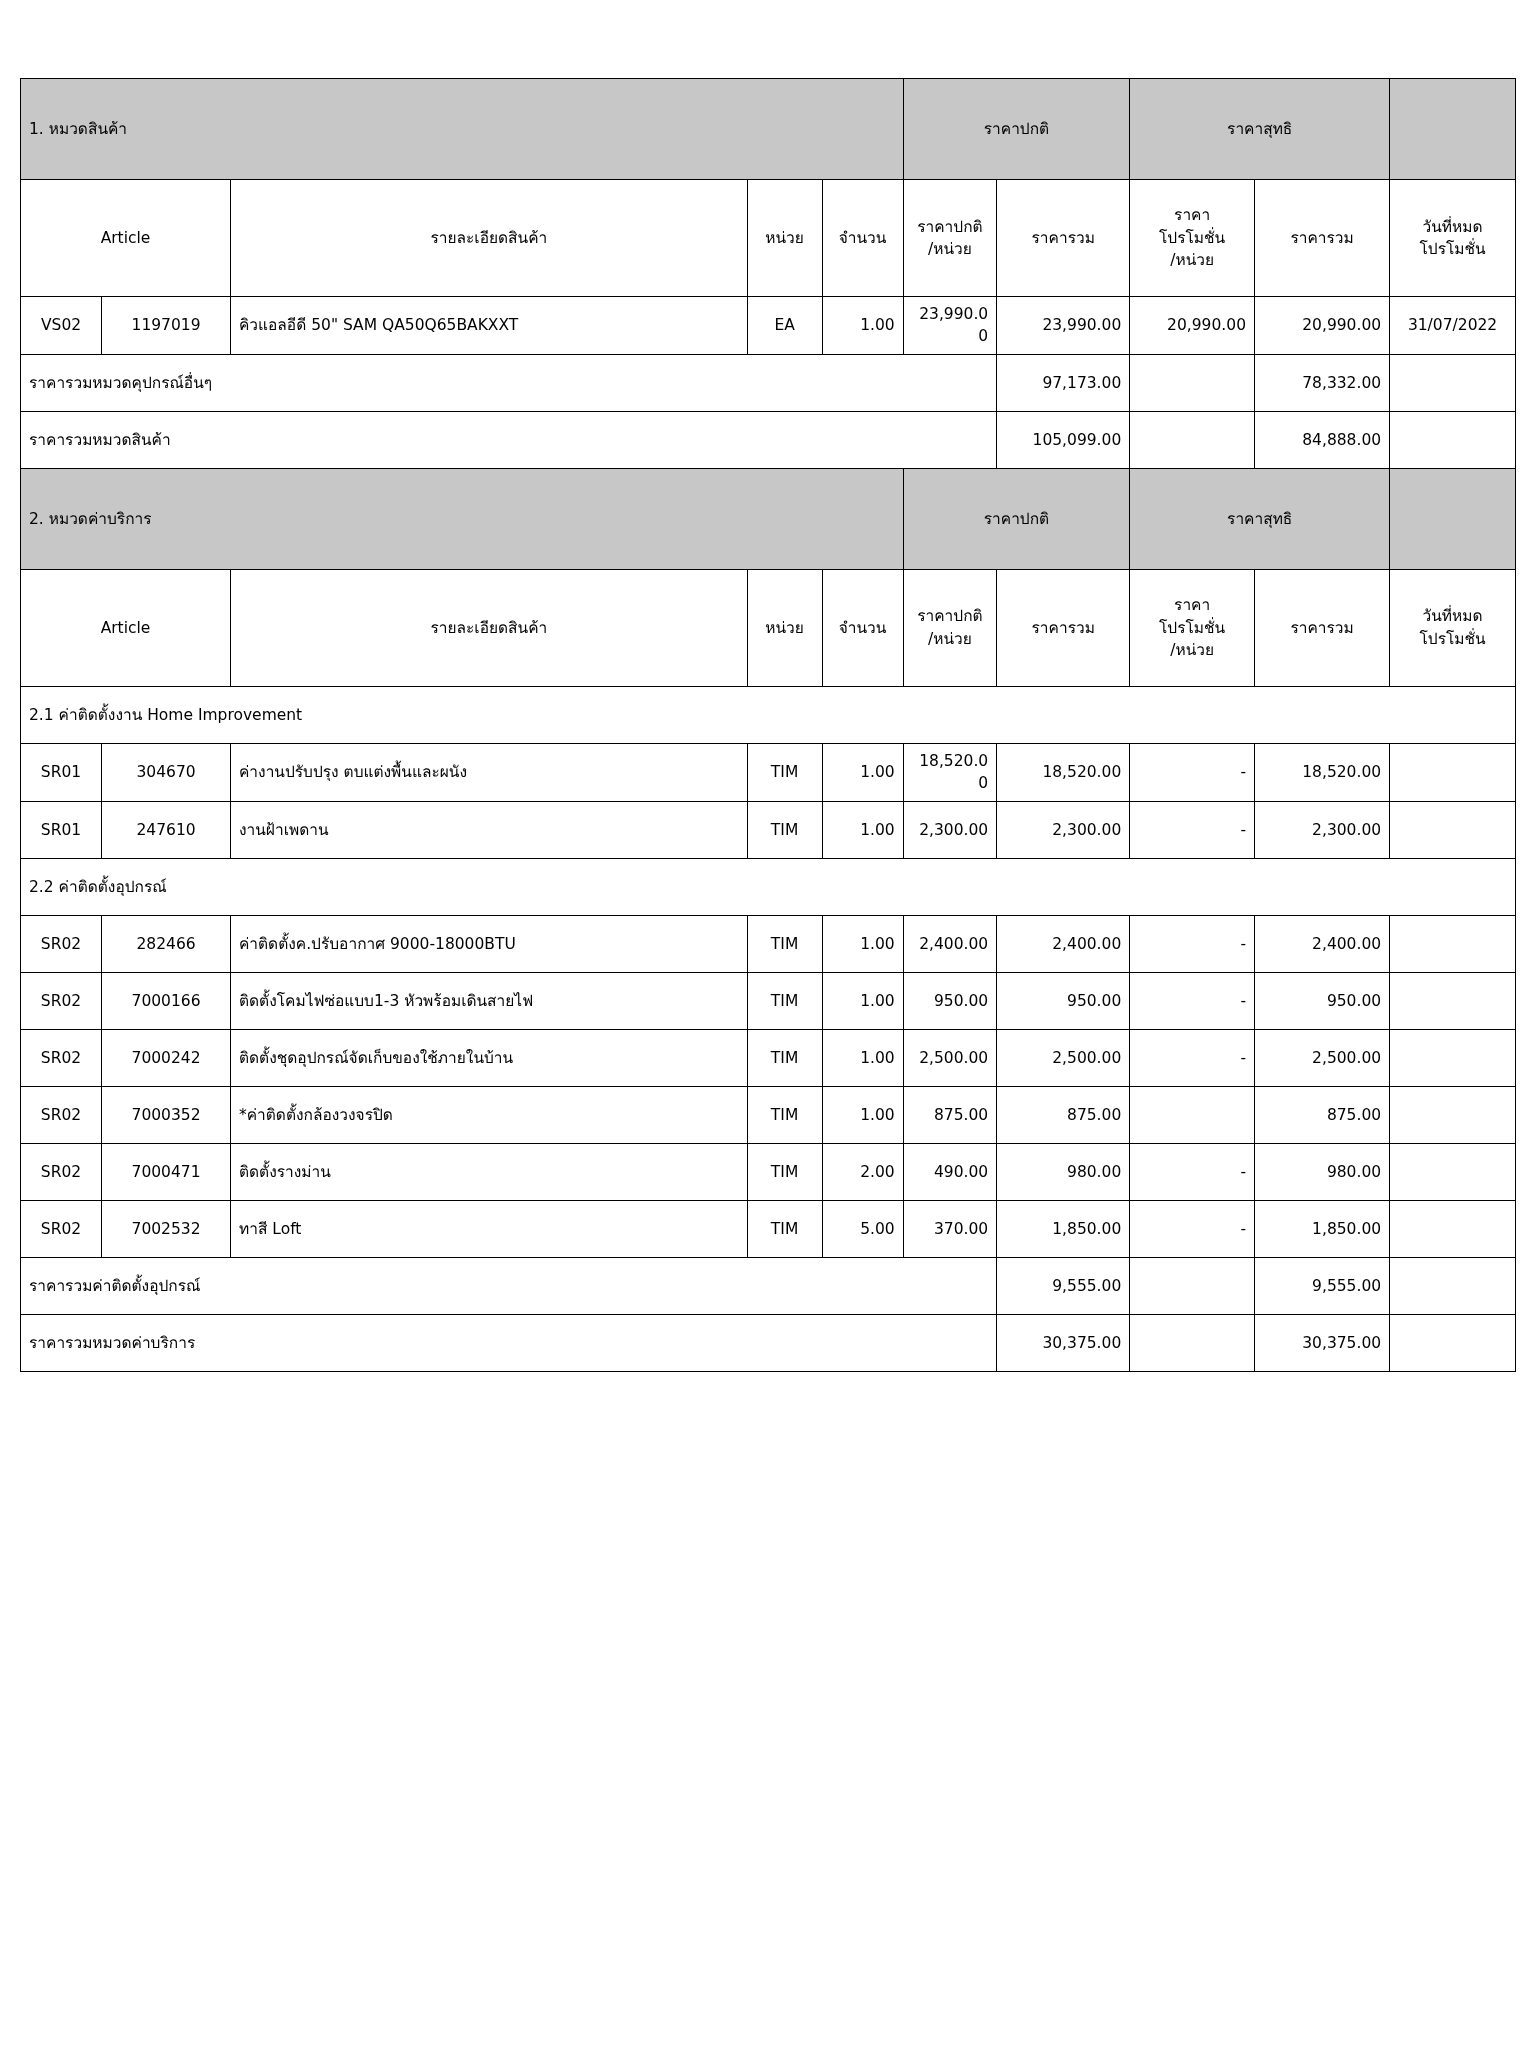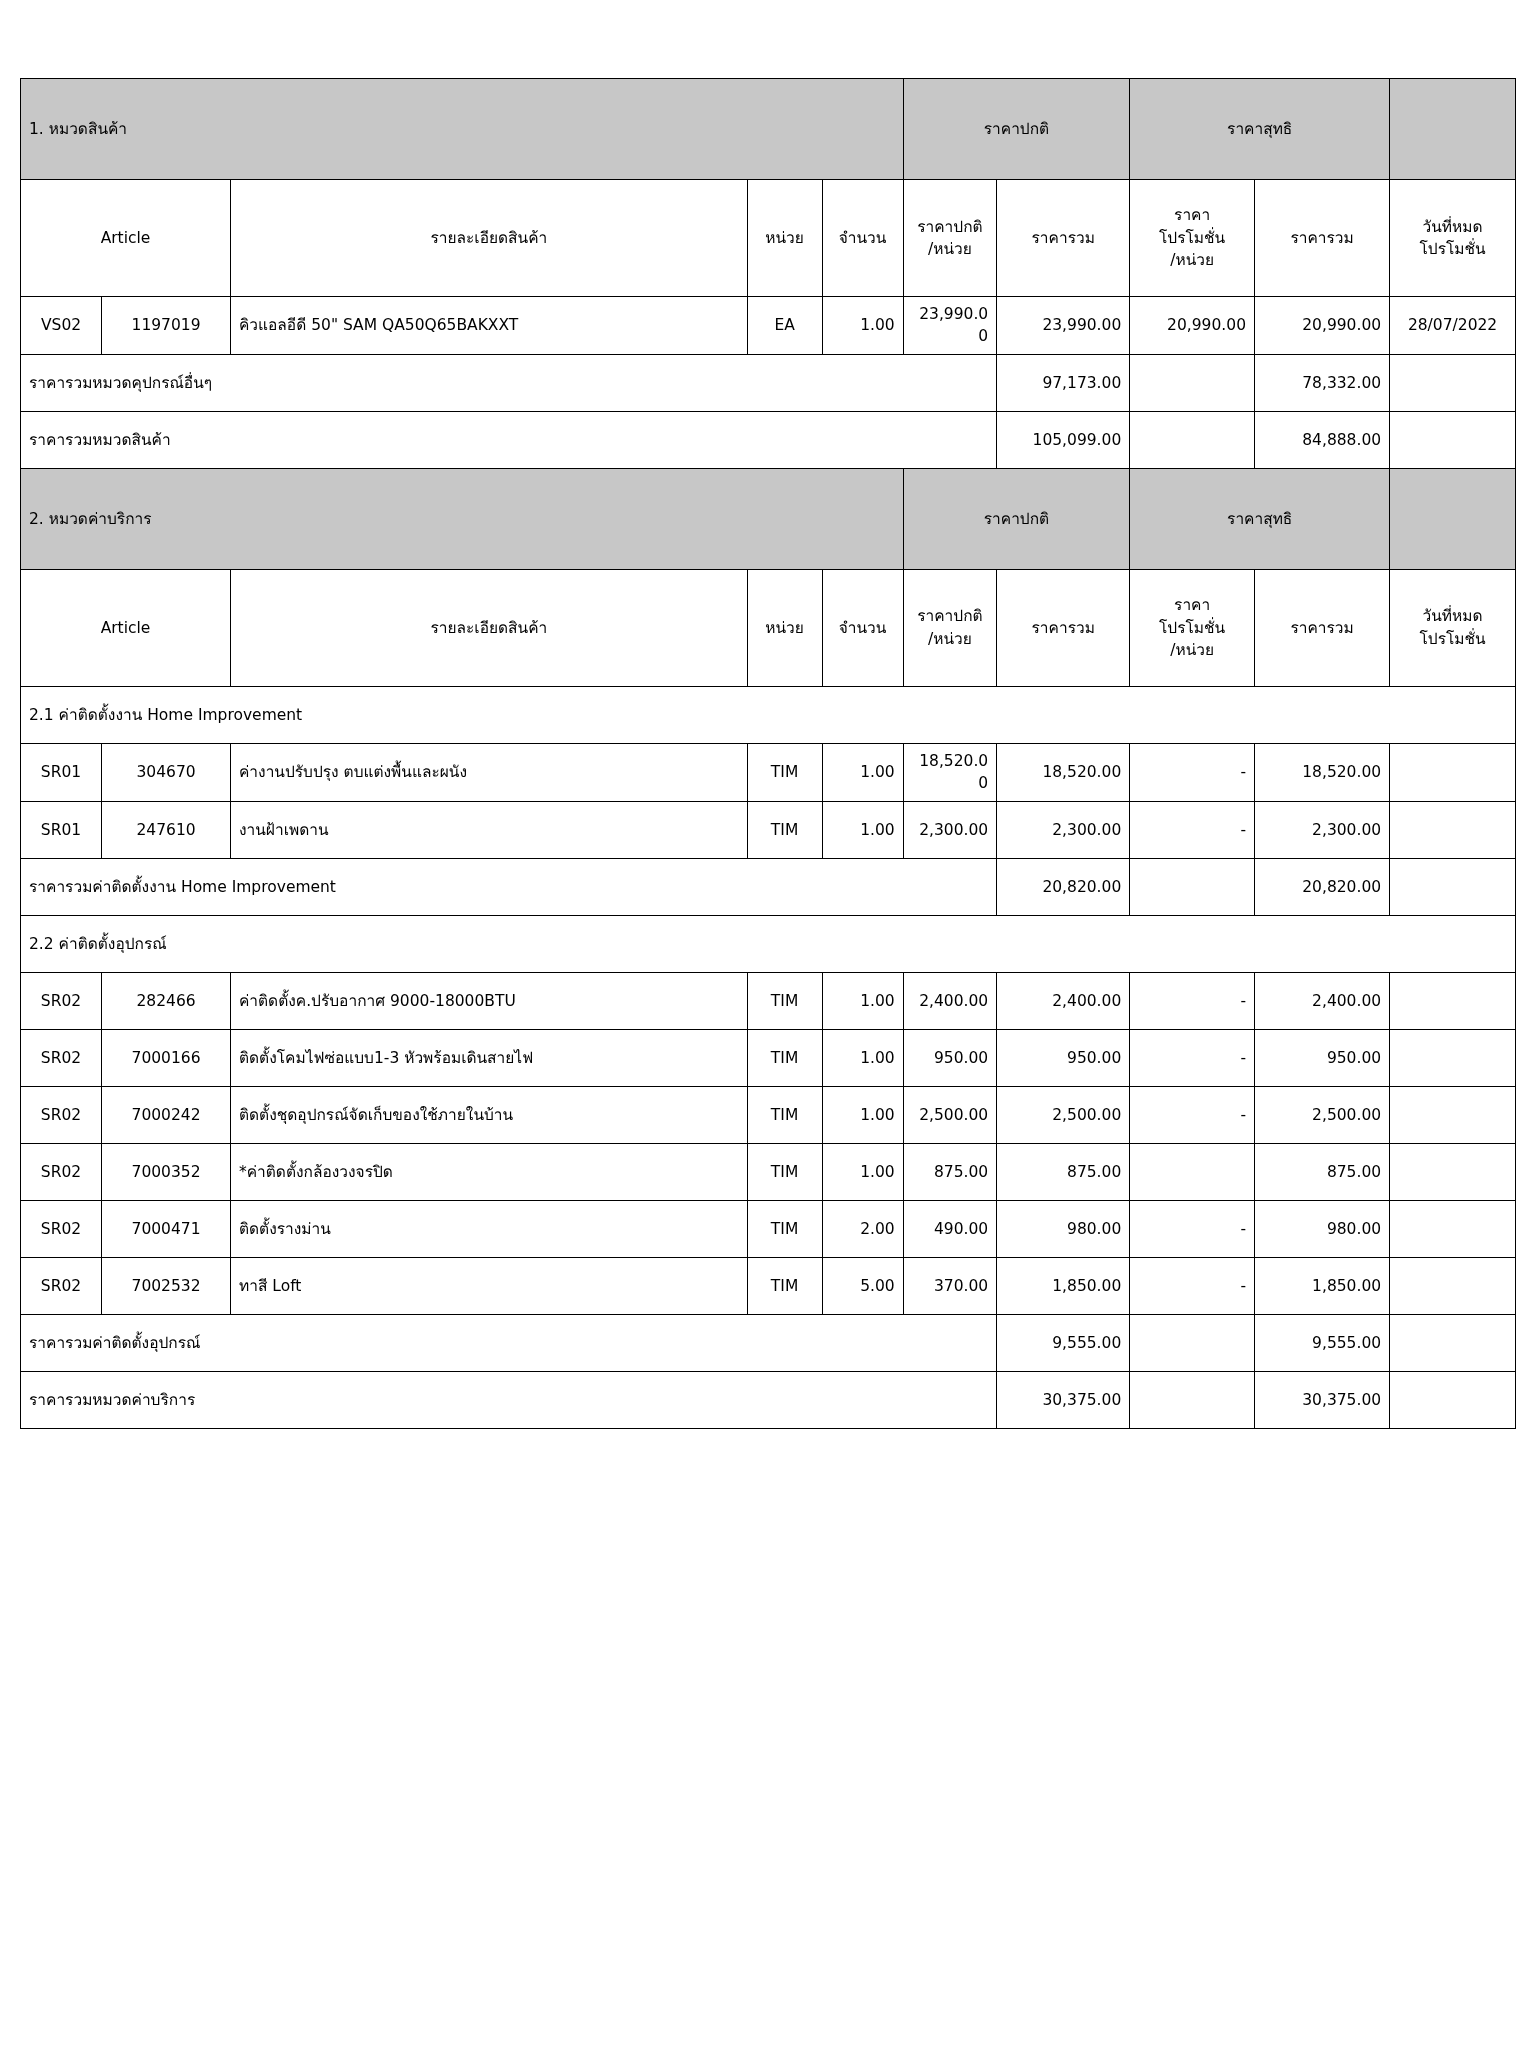--- a/index.html
+++ b/index.html
@@ -115,21 +115,21 @@
     <tr class="item-row">
       <td class="center">VS02</td>
       <td class="center">1197019</td>
       <td class="left">คิวแอลอีดี 50" SAM QA50Q65BAKXXT</td>
       <td class="center">EA</td>
       <td class="right">1.00</td>
       <td class="right">23,990.00</td>
       <td class="right">23,990.00</td>
       <td class="right">20,990.00</td>
       <td class="right">20,990.00</td>
-      <td class="center nowrap">28/07/2022</td>
+      <td class="center nowrap">31/07/2022</td>
     </tr>
 
     <tr class="sum-row">
       <td class="left" colspan="6">ราคารวมหมวดคุปกรณ์อื่นๆ</td>
       <td class="right">97,173.00</td>
       <td></td>
       <td class="right">78,332.00</td>
       <td></td>
     </tr>
 
@@ -193,27 +193,20 @@
       <td class="left">งานฝ้าเพดาน</td>
       <td class="center">TIM</td>
       <td class="right">1.00</td>
       <td class="right">2,300.00</td>
       <td class="right">2,300.00</td>
       <td class="right">-</td>
       <td class="right">2,300.00</td>
       <td class="center"></td>
     </tr>
 
-    <tr class="sum-row">
-      <td class="left" colspan="6">ราคารวมค่าติดตั้งงาน Home Improvement</td>
-      <td class="right">20,820.00</td>
-      <td></td>
-      <td class="right">20,820.00</td>
-      <td></td>
-    </tr>
 
     <tr class="sect-row">
       <td class="left" colspan="10">2.2 ค่าติดตั้งอุปกรณ์</td>
     </tr>
 
     <tr class="item-row">
       <td class="center">SR02</td>
       <td class="center">282466</td>
       <td class="left">ค่าติดตั้งค.ปรับอากาศ 9000-18000BTU</td>
       <td class="center">TIM</td>

